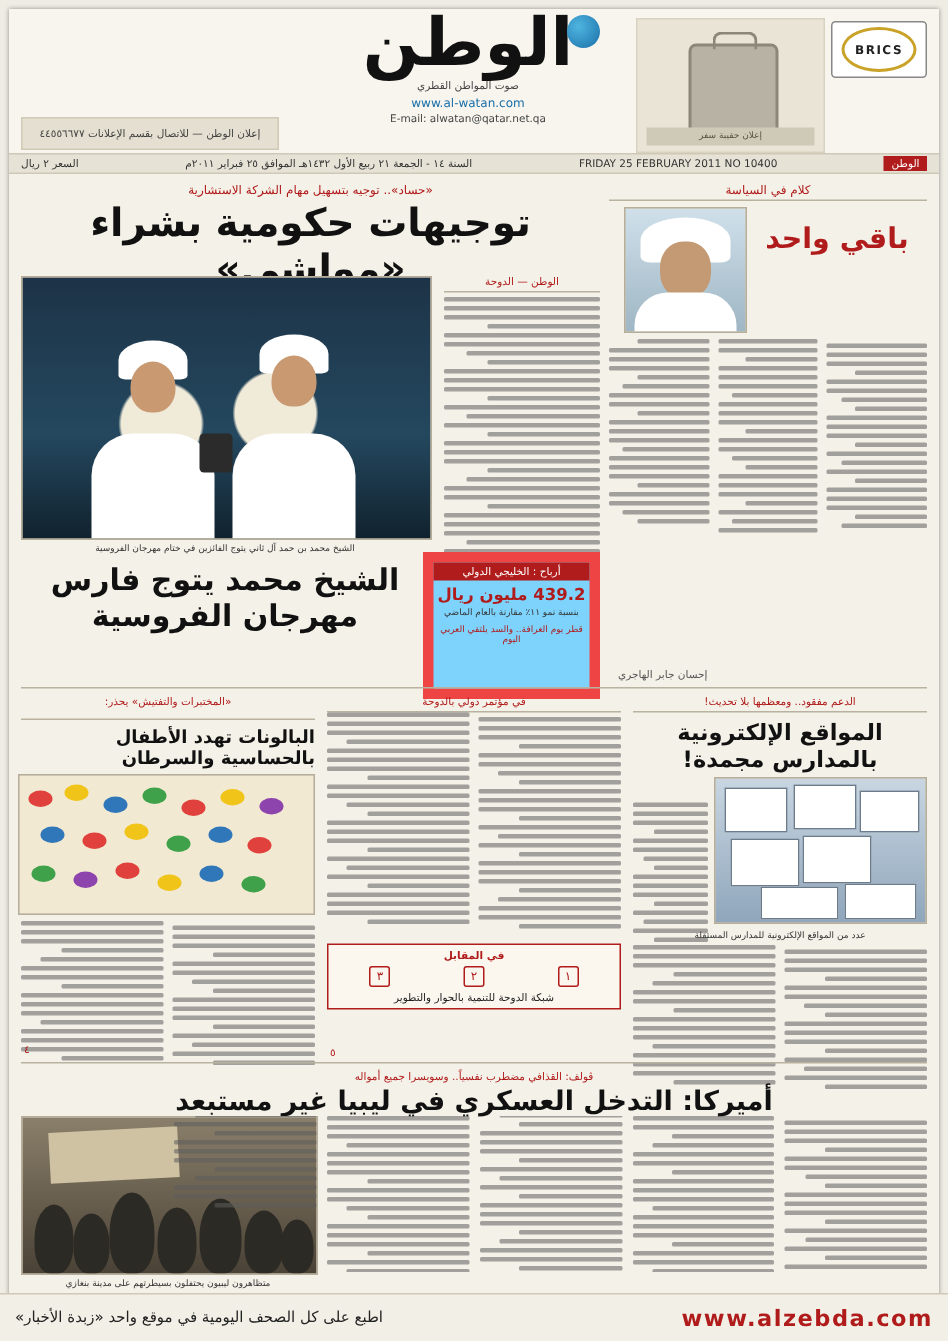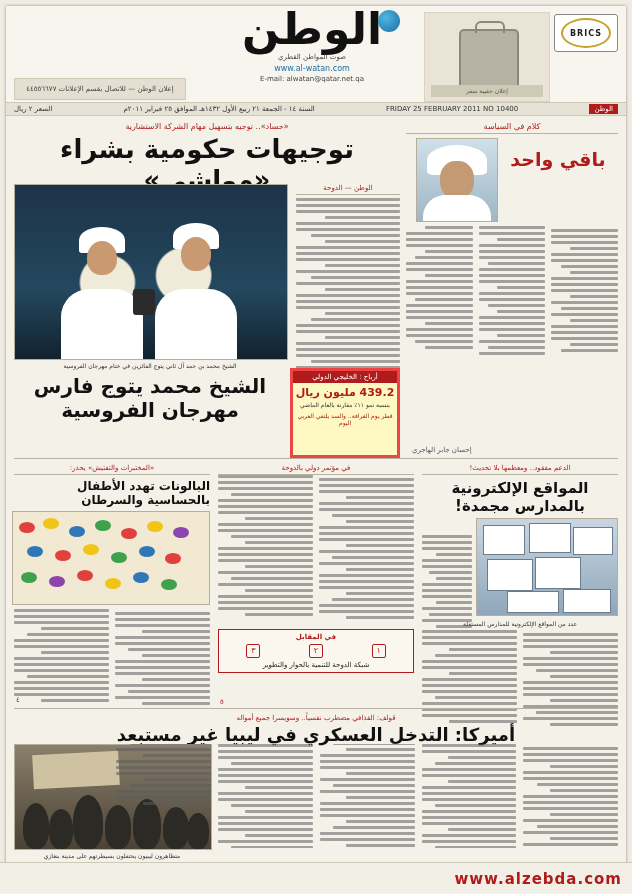--- a/index.html
+++ b/index.html
@@ -92,21 +92,21 @@
   .lead h1{
     position:absolute;right:0;top:12px;width:100%;margin:0;font-size:26px;font-weight:bold;
     text-align:center;color:#111;line-height:1.2;
   }
   .lead .photo{position:absolute;left:0;top:62px;width:272px;height:174px;}
   .lead .sub-head{
     position:absolute;left:0;top:248px;width:272px;font-size:20px;font-weight:bold;text-align:center;color:#111;
   }
   .lead .txtcol{position:absolute;right:0;top:62px;width:104px;height:260px;}
   .lead .box{
-    position:absolute;right:0;top:246px;width:104px;height:84px;border:3px solid #ef4444;background:#fef9c3;
+    position:absolute;right:0;top:246px;width:104px;height:84px;border:7px solid #ef4444;background:#7dd3fc;
   }
   .lead .box .bt{background:#b01b1b;color:#fff;font-size:7px;padding:2px 3px;text-align:center;}
   .lead .box .bn{font-size:11px;font-weight:bold;color:#b01b1b;text-align:center;margin-top:3px;}
   .photo-people{
     position:absolute;inset:0;
     background:
       radial-gradient(circle at 34% 56%, #f0ead9 0 13%, transparent 14%),
       radial-gradient(circle at 62% 52%, #f0ead9 0 14%, transparent 15%),
       linear-gradient(#1d3347,#24485f 60%,#11222e);
   }
@@ -127,21 +127,21 @@
   .portrait-face .fc{position:absolute;left:23px;top:22px;width:34px;height:38px;background:#c49a74;border-radius:45%;}
   .portrait-face .bd{position:absolute;left:6px;bottom:0;width:68px;height:26px;background:#fff;border-radius:22px 22px 0 0;}
   .opinion h2{
     position:absolute;right:10px;top:26px;width:100px;margin:0;font-size:19px;font-weight:bold;color:#b01b1b;text-align:center;line-height:1.25;
   }
   .opinion .cols{position:absolute;left:0;top:104px;width:212px;height:208px;columns:3;column-gap:6px;}
   .opinion .sig{position:absolute;left:6px;bottom:-2px;font-size:7px;color:#555;}
   
   .band{position:absolute;left:8px;top:452px;width:604px;height:1px;background:#b9b2a0;}
   .mid-left{position:absolute;left:8px;top:458px;width:196px;height:238px;}
-  .mid-left .kick{font-size:7px;color:#b01b1b;text-align:center;border-bottom:1px solid #b9b2a0;padding-bottom:2px;}
+  .mid-left .kick{font-size:7px;color:#b01b1b;text-align:center;border-bottom:1px solid #b9b2a0;padding-bottom:7px;}
   .mid-left h3{margin:4px 0 3px;font-size:12px;font-weight:bold;text-align:right;color:#111;line-height:1.2;}
   .mid-left .photo{width:196px;height:92px;}
   .balloons{position:absolute;inset:0;background:#f2e9d2;}
   .balloons i{position:absolute;display:block;width:16px;height:11px;border-radius:50%;}
   .mid-left .cols{margin-top:4px;columns:2;column-gap:6px;height:104px;}
   .mid-center{position:absolute;left:212px;top:458px;width:196px;height:238px;}
   .mid-center .kick{font-size:7px;color:#b01b1b;text-align:center;border-bottom:1px solid #b9b2a0;padding-bottom:2px;}
   .mid-center h3{margin:4px 0 3px;font-size:11px;font-weight:bold;text-align:center;color:#111;line-height:1.25;}
   .mid-center .cols{columns:2;column-gap:6px;height:150px;}
   .mid-center .num{display:inline-block;border:1px solid #b01b1b;color:#b01b1b;font-size:8px;width:12px;height:12px;line-height:12px;text-align:center;border-radius:2px;}
@@ -653,14 +653,15 @@
           <span></span>
           <span></span>
           <span></span>
           <span></span>
       </div>
     </div>
   </div>
 
   <div class="footer">
     <span class="wm">www.alzebda.com</span>
+    <span class="tag2">اطبع على كل الصحف اليومية في موقع واحد «زبدة الأخبار»</span>
   </div>
 </div>
 
 </body></html>

